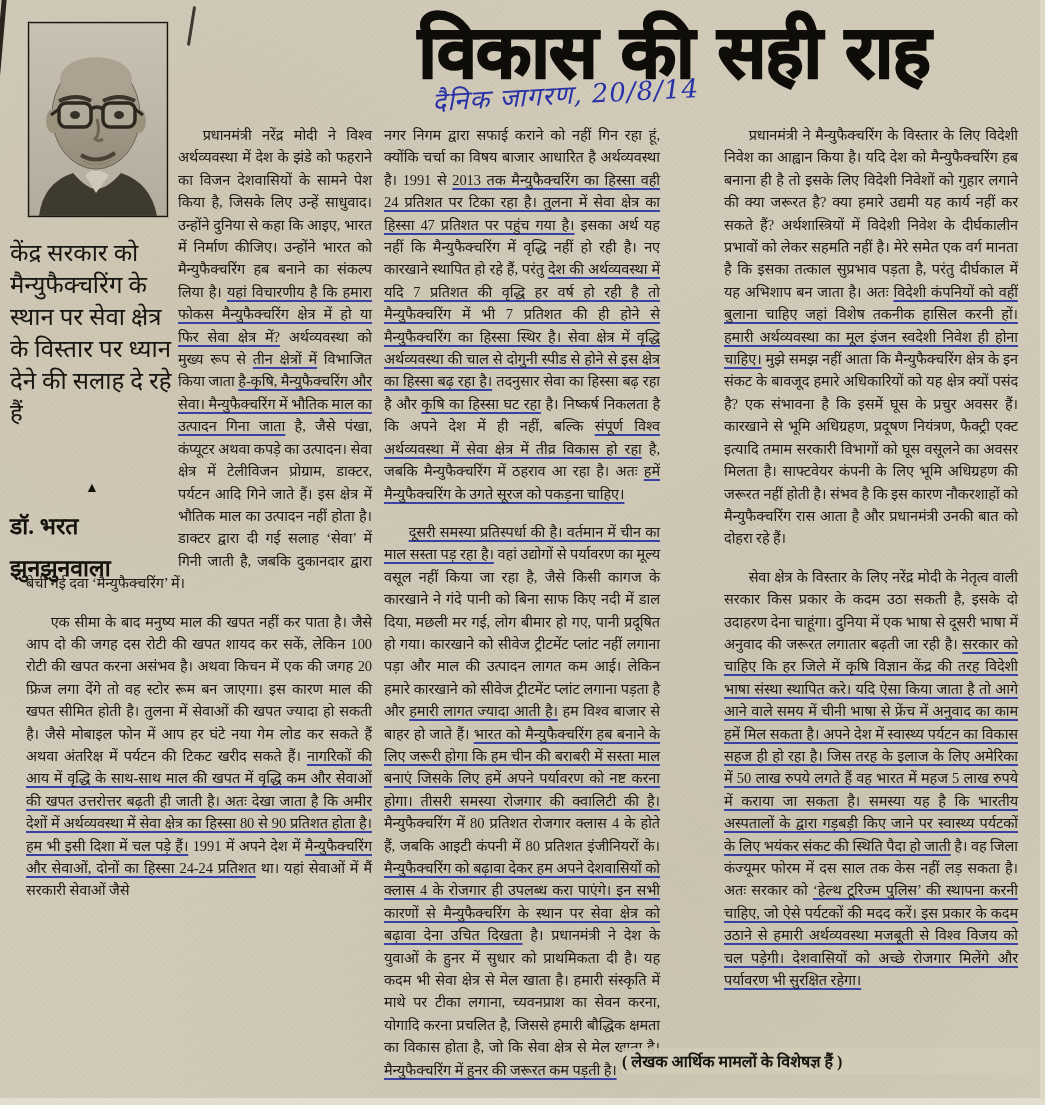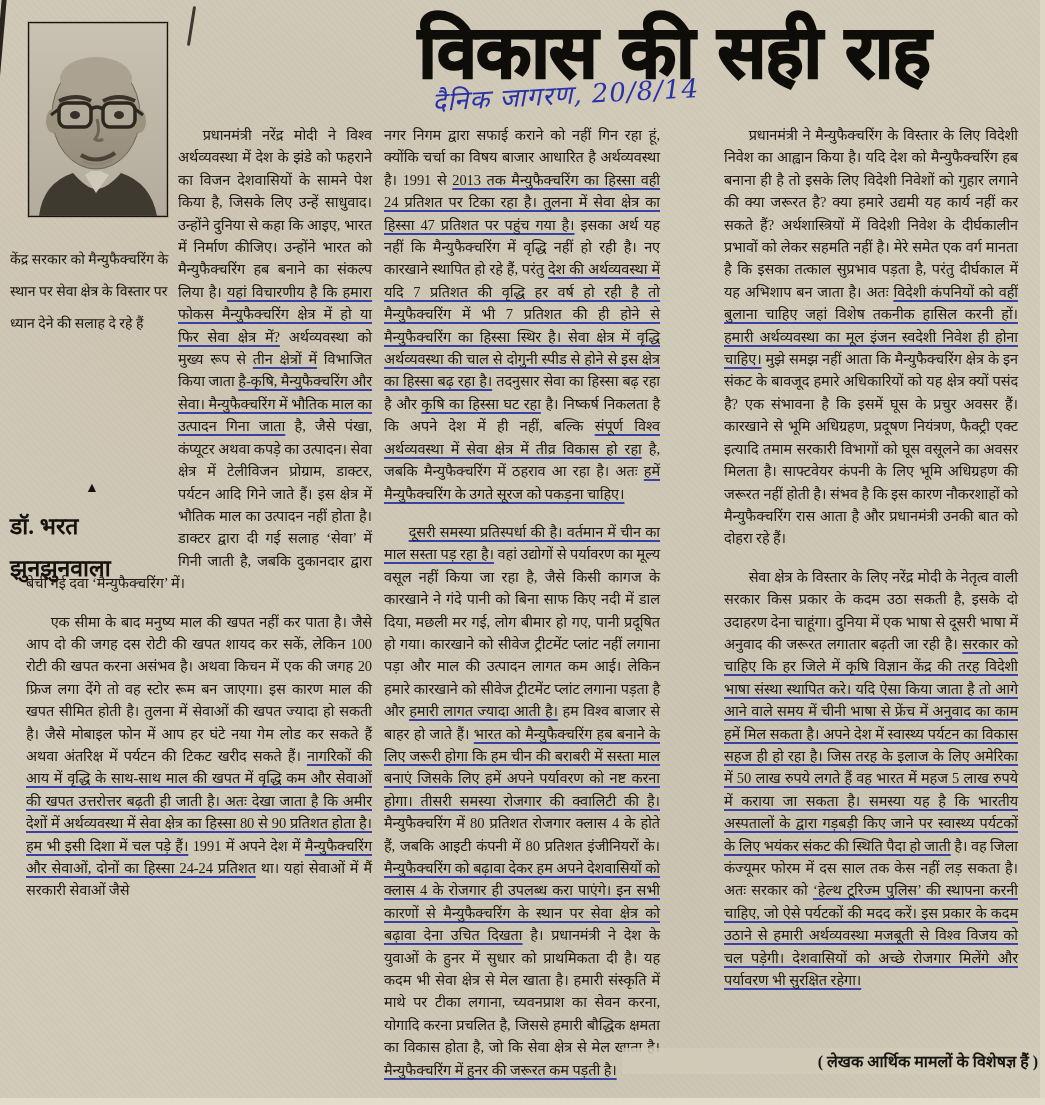--- a/index.html
+++ b/index.html
@@ -29,41 +29,41 @@
     font-weight:bold;font-size:72px;letter-spacing:-1px;color:#0e0d0a;
     -webkit-text-stroke:2px #0e0d0a;white-space:nowrap;
   }
   .handnote{
     position:absolute;left:432px;top:76px;
     font-family:"DejaVu Serif","Liberation Serif",serif;
     font-style:italic;font-size:26px;color:#2831a5;
     transform:rotate(-3deg);letter-spacing:1px;white-space:nowrap;
   }
 
-  .standfirst{position:absolute;left:10px;top:244px;width:164px;font-size:14px;line-height:32px;color:#171510;}
+  .standfirst{position:absolute;left:10px;top:237px;width:164px;font-size:24px;line-height:32px;color:#171510;}
   .tri{position:absolute;left:10px;top:480px;width:164px;text-align:center;font-size:14px;color:#14120d;}
   .author{position:absolute;left:10px;top:506px;width:164px;font-size:23px;font-weight:bold;line-height:42px;color:#14120d;}
 
   .col{position:absolute;top:108px;text-align:justify;font-size:14.5px;line-height:22.4px;overflow:hidden;letter-spacing:-0.1px;}
   .col1{left:10px;width:378px;height:992px;}
   .col2{left:368px;width:308px;height:994px;}
   .col3{left:708px;width:326px;height:932px;}
   .floatspacer{float:left;width:168px;height:446px;}
   .para{margin:16px;}
   .para.indent{text-indent:1.7em;}
   .u{
     text-decoration:underline;
     text-decoration-color:#3a41a5;
     text-decoration-thickness:1.8px;
     text-underline-offset:3px;
     text-decoration-skip-ink:none;
   }
   .byline{
     position:absolute;left:622px;top:1048px;width:416px;
-    text-align:right;font-weight:bold;font-size:16px;color:#171510;
+    text-align:left;font-weight:bold;font-size:16px;color:#171510;
     background:rgba(210,203,185,.85);padding:2px 0;
   }
 </style>
 </head>
 <body>
 
 <div class="page">
 
   <div class="corner-mark"></div>
   <div class="pen-mark"></div>

